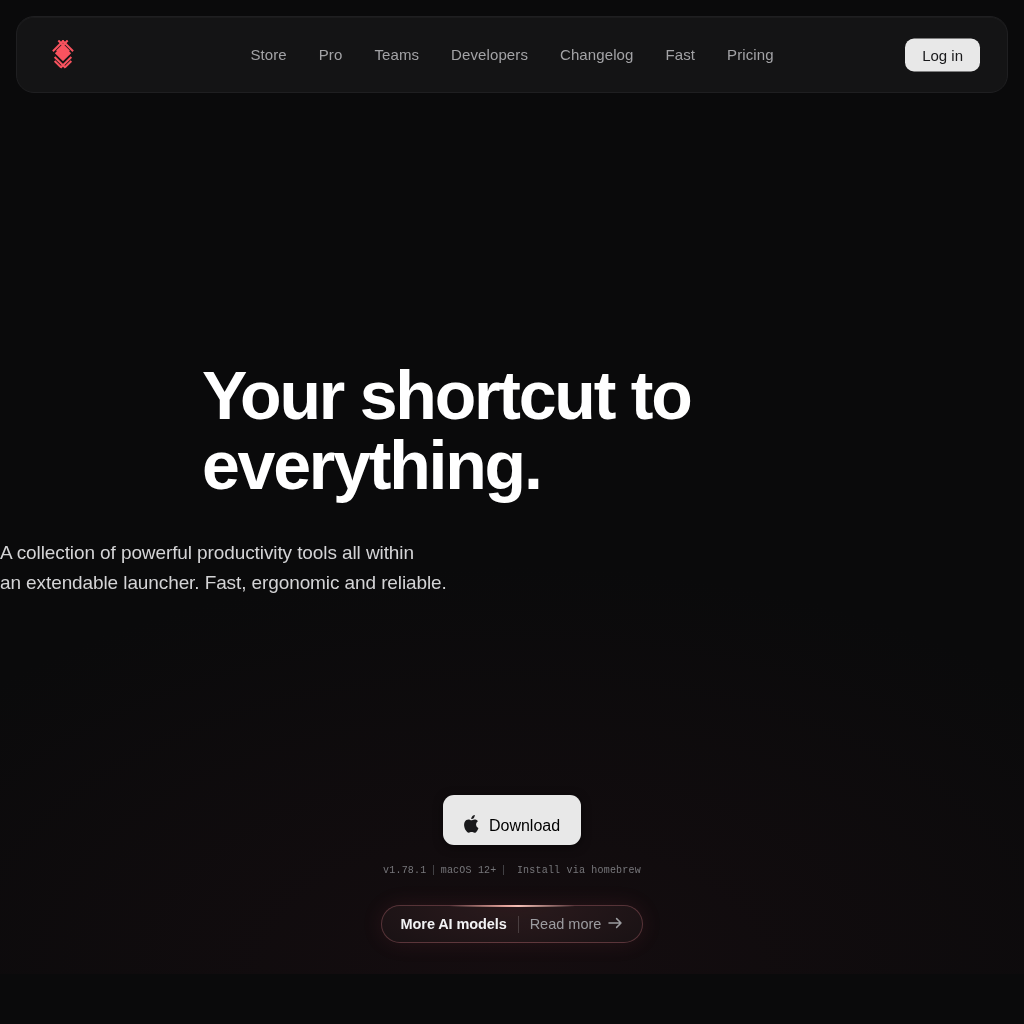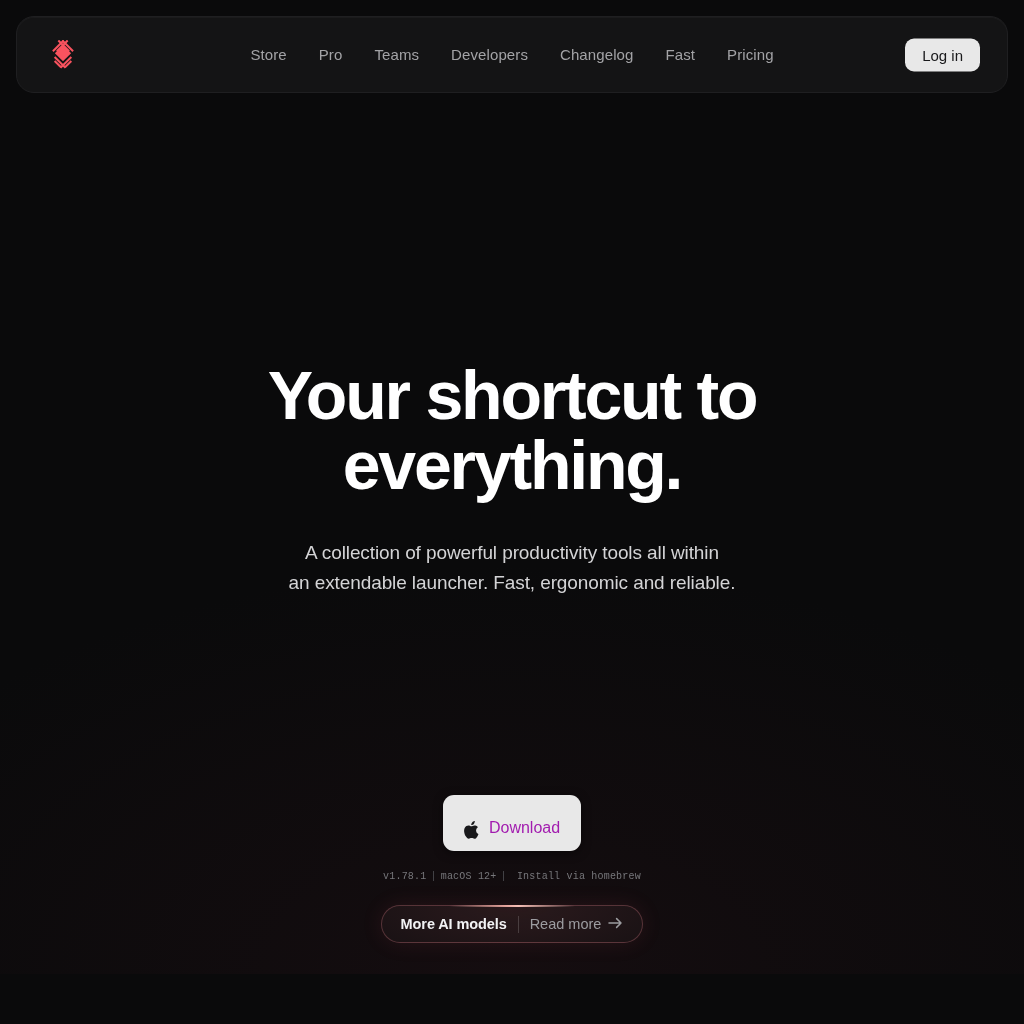--- a/index.html
+++ b/index.html
@@ -78,21 +78,21 @@
     cursor:pointer;
     line-height:1;
     margin-left:30px;
   }
 
   
   .hero {
     position:absolute;
     left:0; right:0;
     top:360px;
-    text-align:center;
+    text-align:left;
   }
 
   .hero-title {
     color:#ffffff;
     font-size:68px;
     font-weight:700;
     letter-spacing:-2.2px;
     line-height:1.03;
     max-width:620px;
     margin:0 auto;
@@ -111,27 +111,27 @@
   
   .download-area {
     position:absolute;
     left:0; right:0;
     top:795px;
     text-align:center;
   }
 
   .download-btn {
     display:inline-flex;
-    align-items:flex-start;
+    align-items:flex-end;
     gap:10px;
     background:#e8e8e8;
-    color:#a21caf;
+    color:#000000;
     border:none;
     border-radius:11px;
-    padding:25px 21px 11px 19px;
+    padding:19px 21px 11px 19px;
     font-family:"Liberation Sans", sans-serif;
     font-size:16px;
     font-weight:500;
     cursor:pointer;
     line-height:1;
     box-shadow:0 2px 10px rgba(0,0,0,0.5);
   }
   .download-btn svg { display:block; }
 
   .meta-line {

